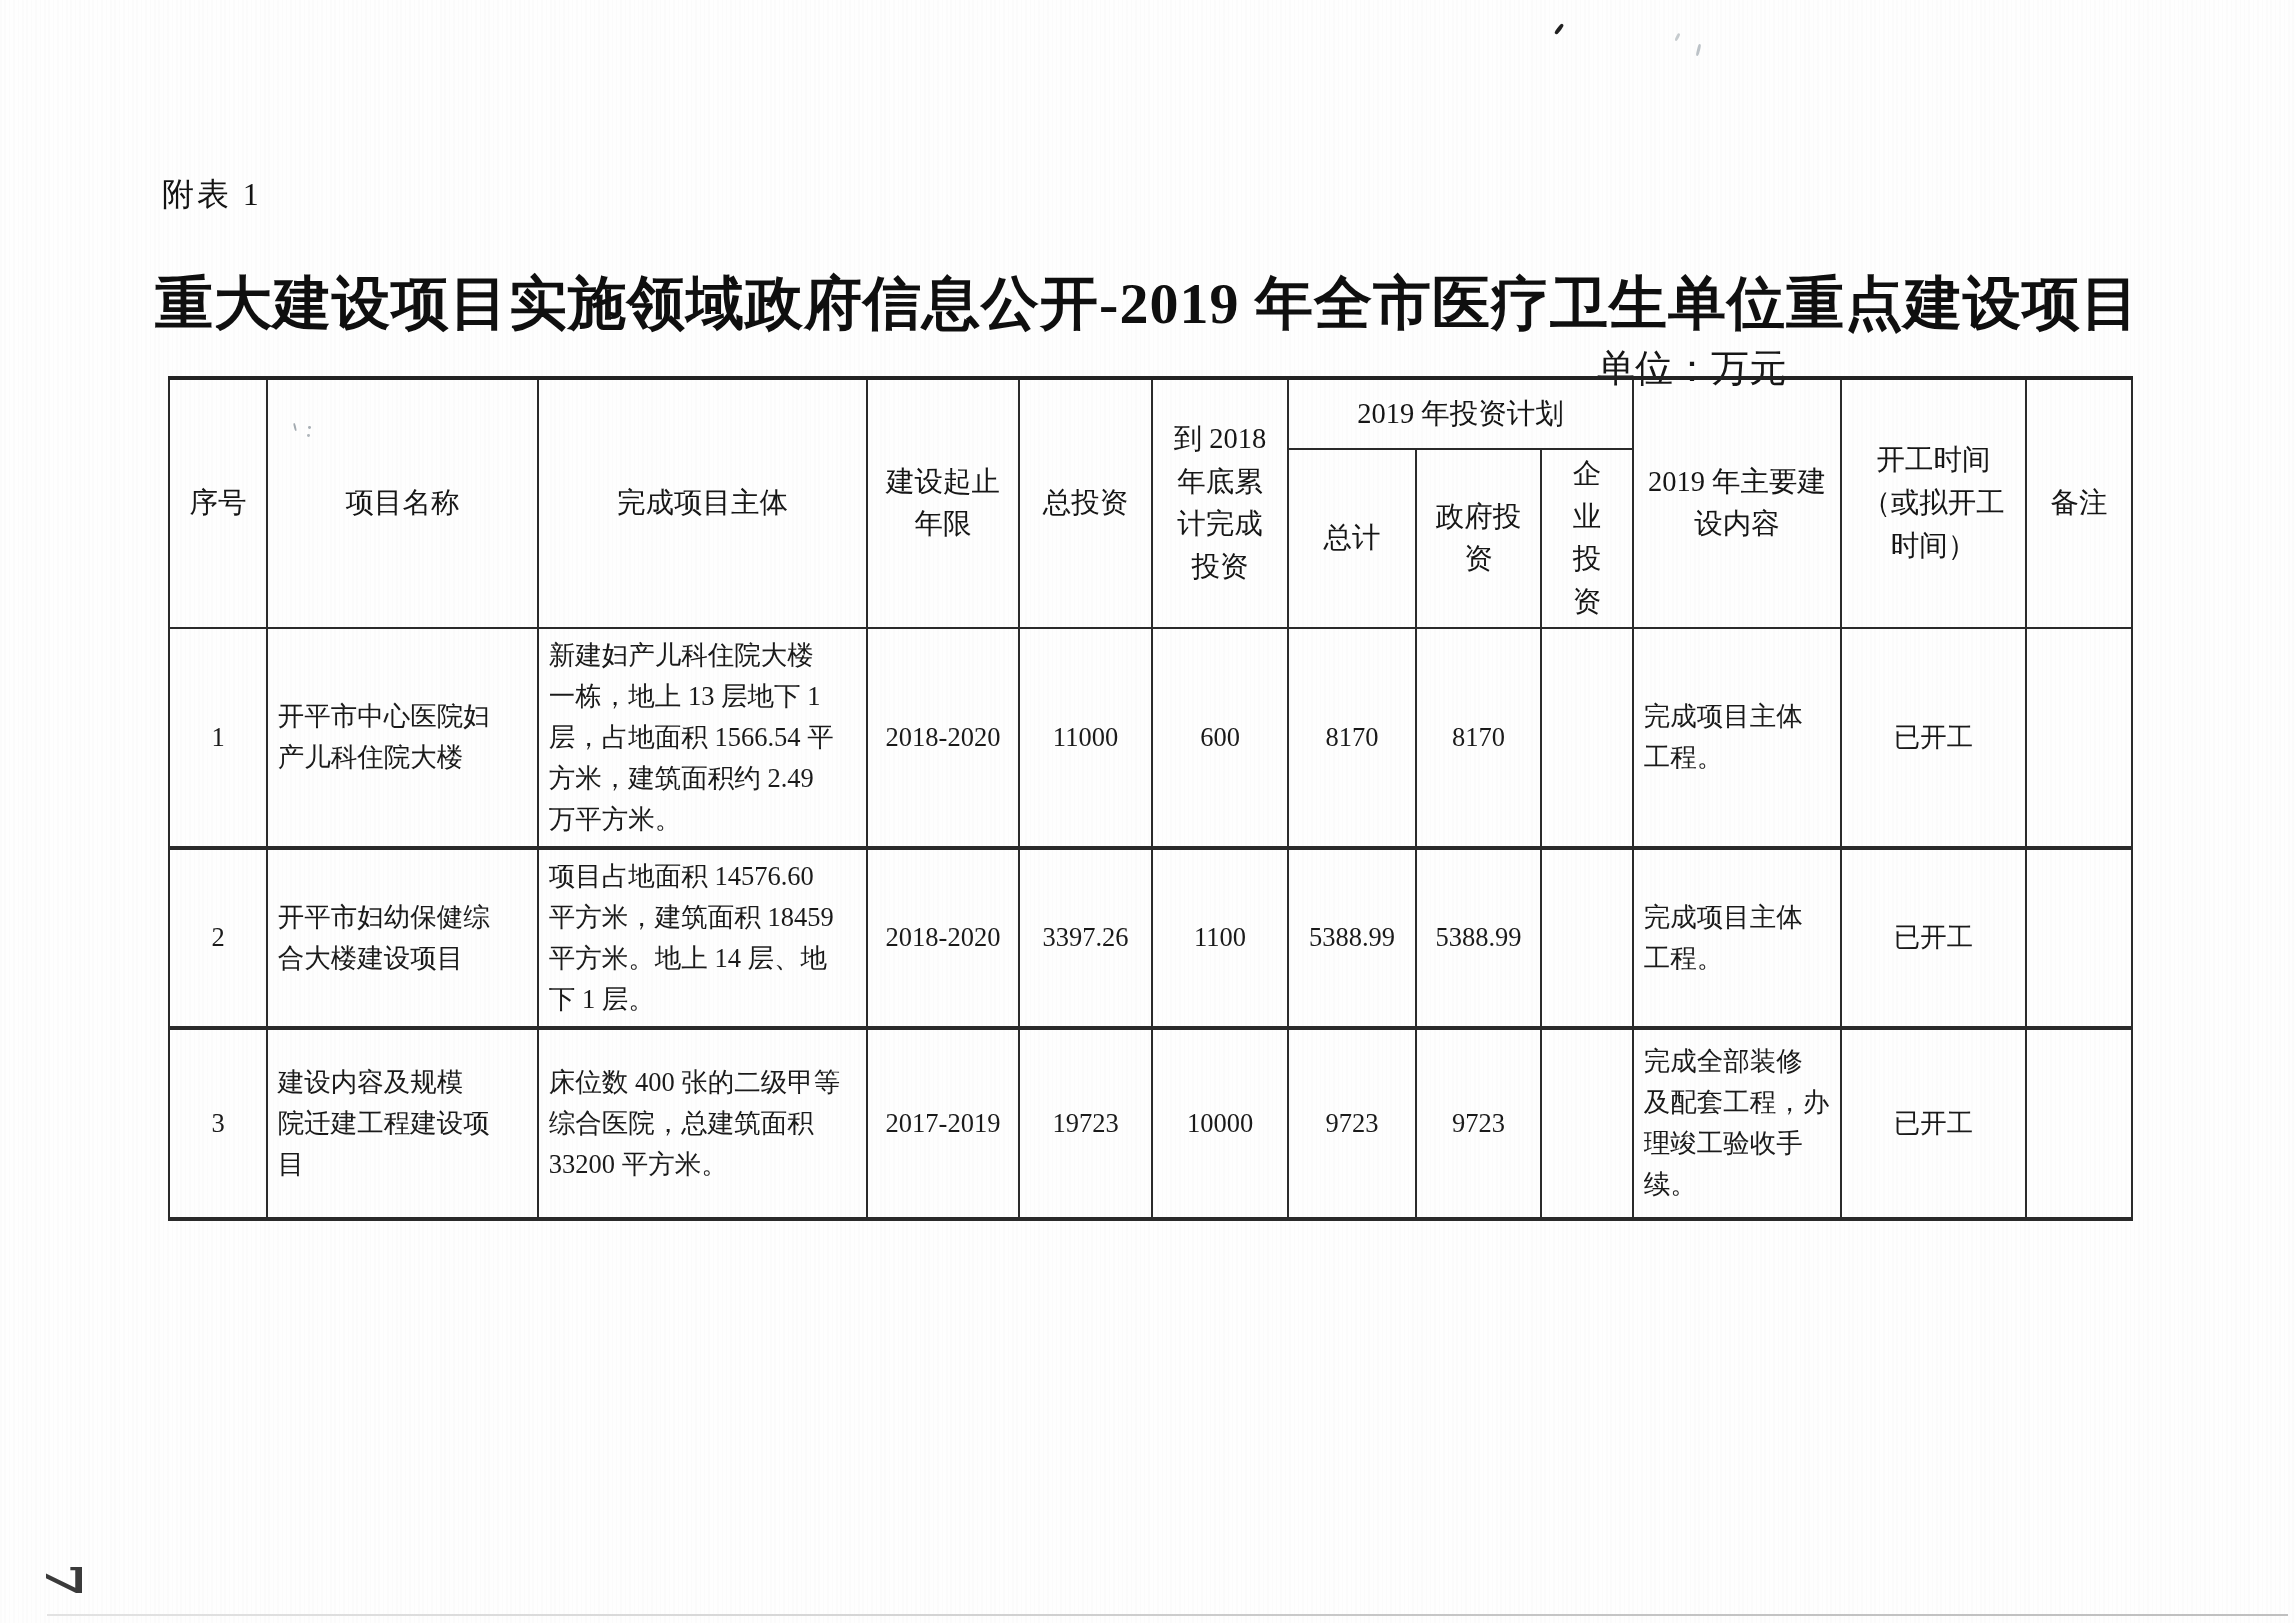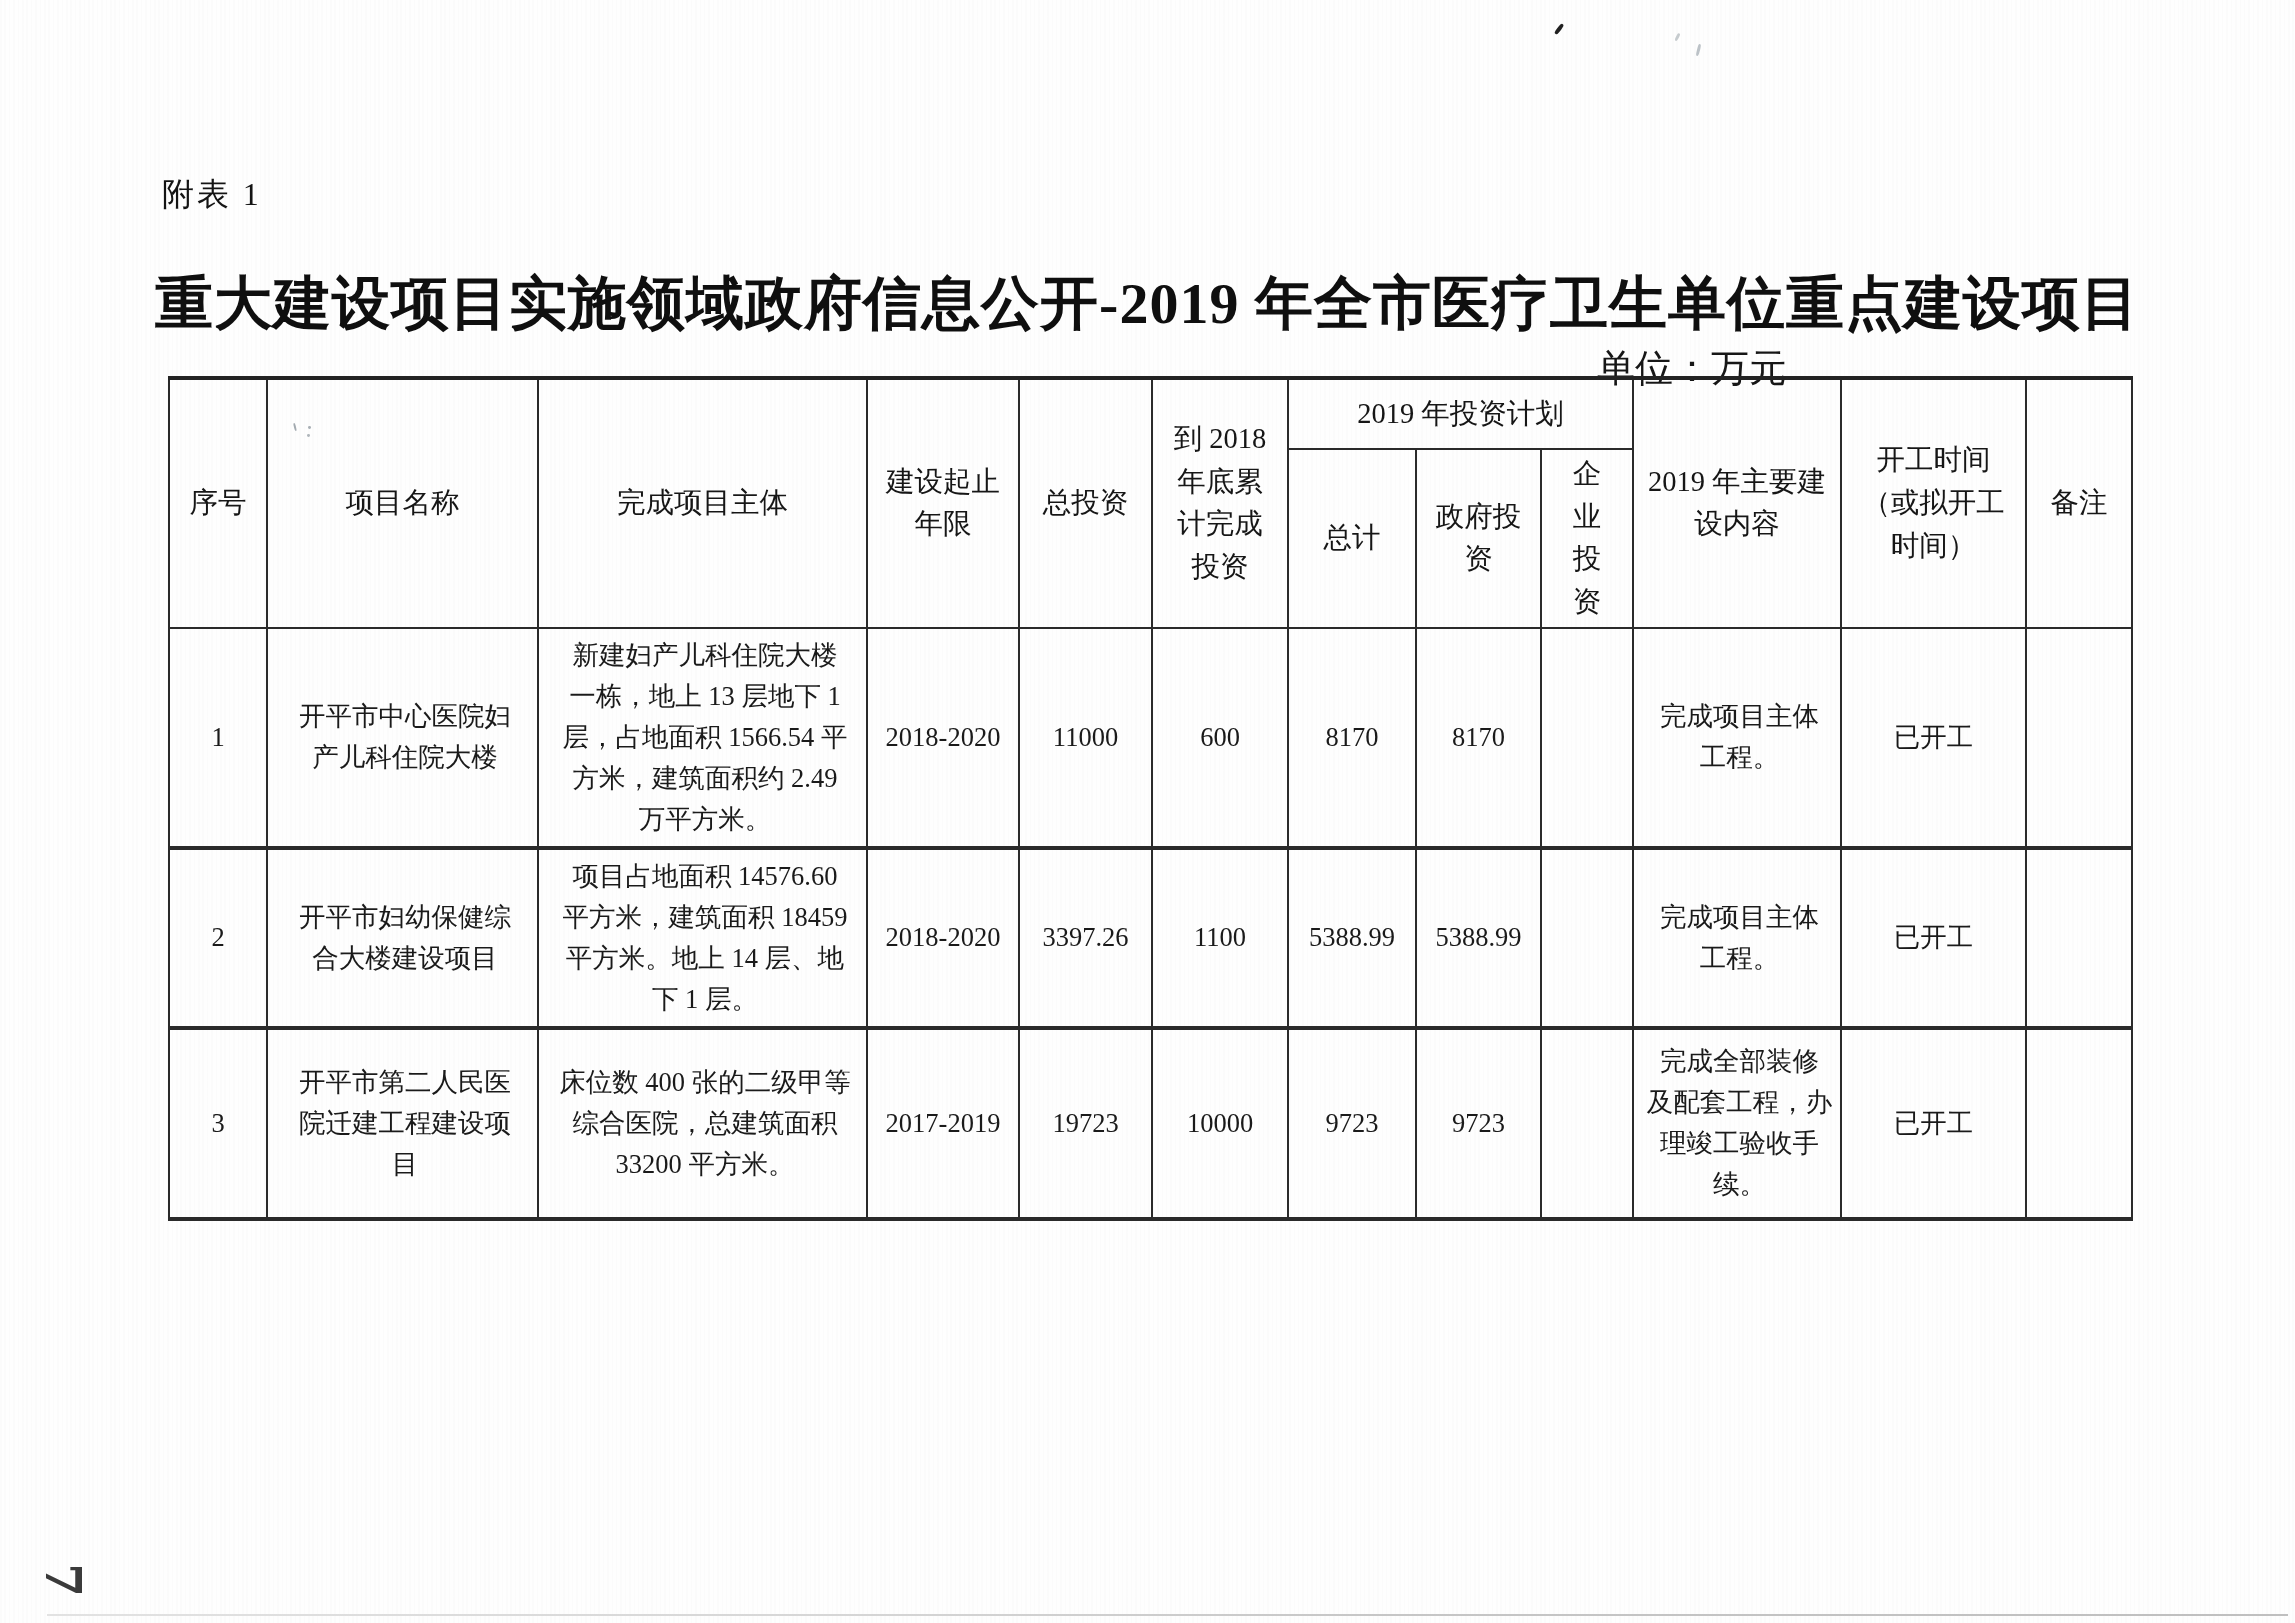--- a/index.html
+++ b/index.html
@@ -34,21 +34,21 @@
   table.main th, table.main td{
     border:2px solid #2a2a2a;
     white-space:pre-line;
     vertical-align:middle;
     overflow:hidden;
     font-weight:normal;
   }
   th{font-size:28.5px;line-height:1.5;text-align:center;padding:2.9px 3.9px;color:#161616;}
   td{font-size:26.5px;line-height:1.55;color:#1a1a1a;}
   td.c{text-align:center;padding:2.9px 2.9px;}
-  td.l{text-align:center;padding:5.9px 4.9px 5.9px 9.8px;}
+  td.l{text-align:left;padding:5.9px 4.9px 5.9px 9.8px;}
   tr.hr1{height:71px;}
   tr.hr2{height:177px;}
   tr.r1{height:211px;}
   tr.r2{height:172px;}
   tr.r3{height:191px;}
   tr.r1 td{border-top-width:2.5px;border-bottom-width:4.4px;}
   tr.r2 td{border-bottom-width:4.4px;}
   tr.r3 td{border-bottom-width:4.9px;}
   
   .page-number{
@@ -160,21 +160,21 @@
     <td class="c">5388.99</td>
     <td class="c"></td>
     <td class="l">完成项目主体
 工程。</td>
     <td class="c">已开工</td>
     <td class="c"></td>
   </tr>
 
   <tr class="r3">
     <td class="c">3</td>
-    <td class="l">开平市第二人民医
+    <td class="l">建设内容及规模
 院迁建工程建设项
 目</td>
     <td class="l">床位数 400 张的二级甲等
 综合医院，总建筑面积
 33200 平方米。</td>
     <td class="c">2017-2019</td>
     <td class="c">19723</td>
     <td class="c">10000</td>
     <td class="c">9723</td>
     <td class="c">9723</td>

